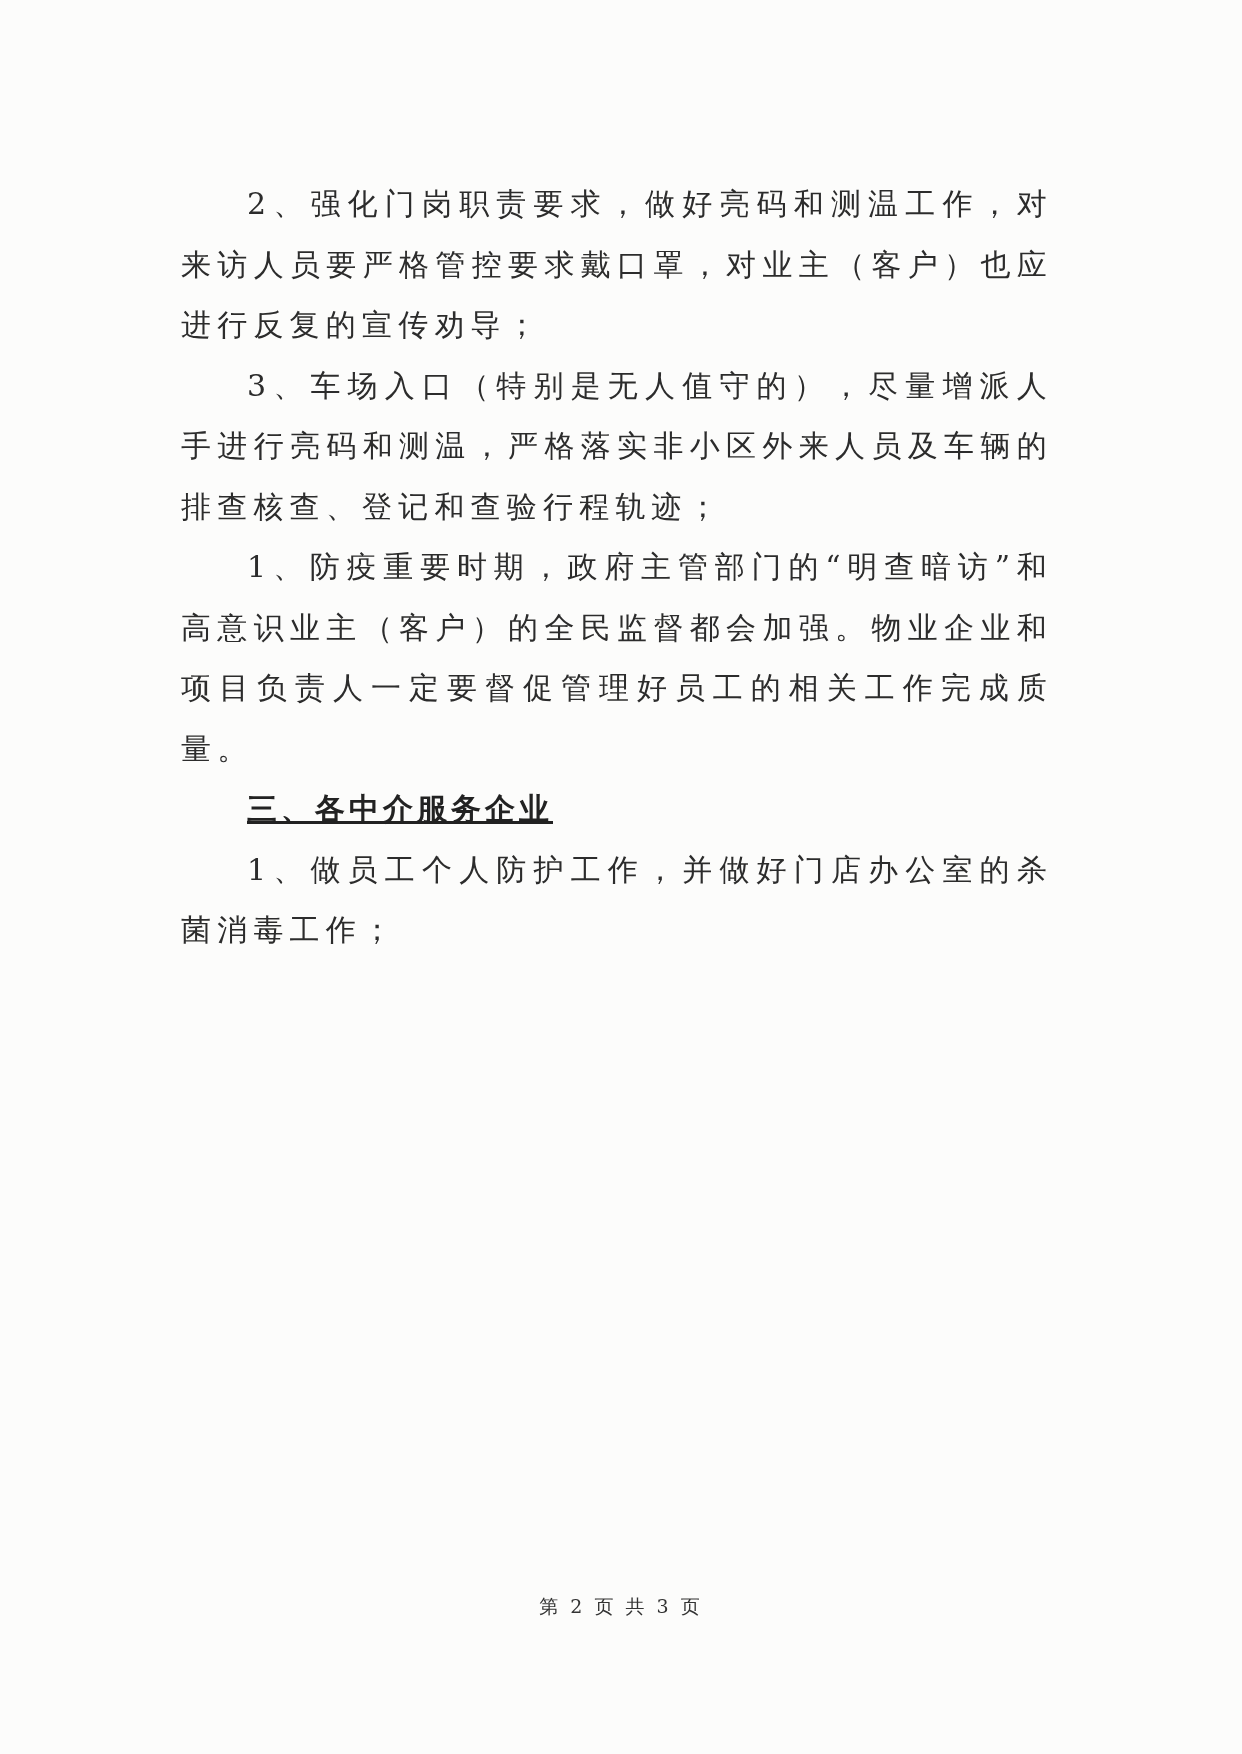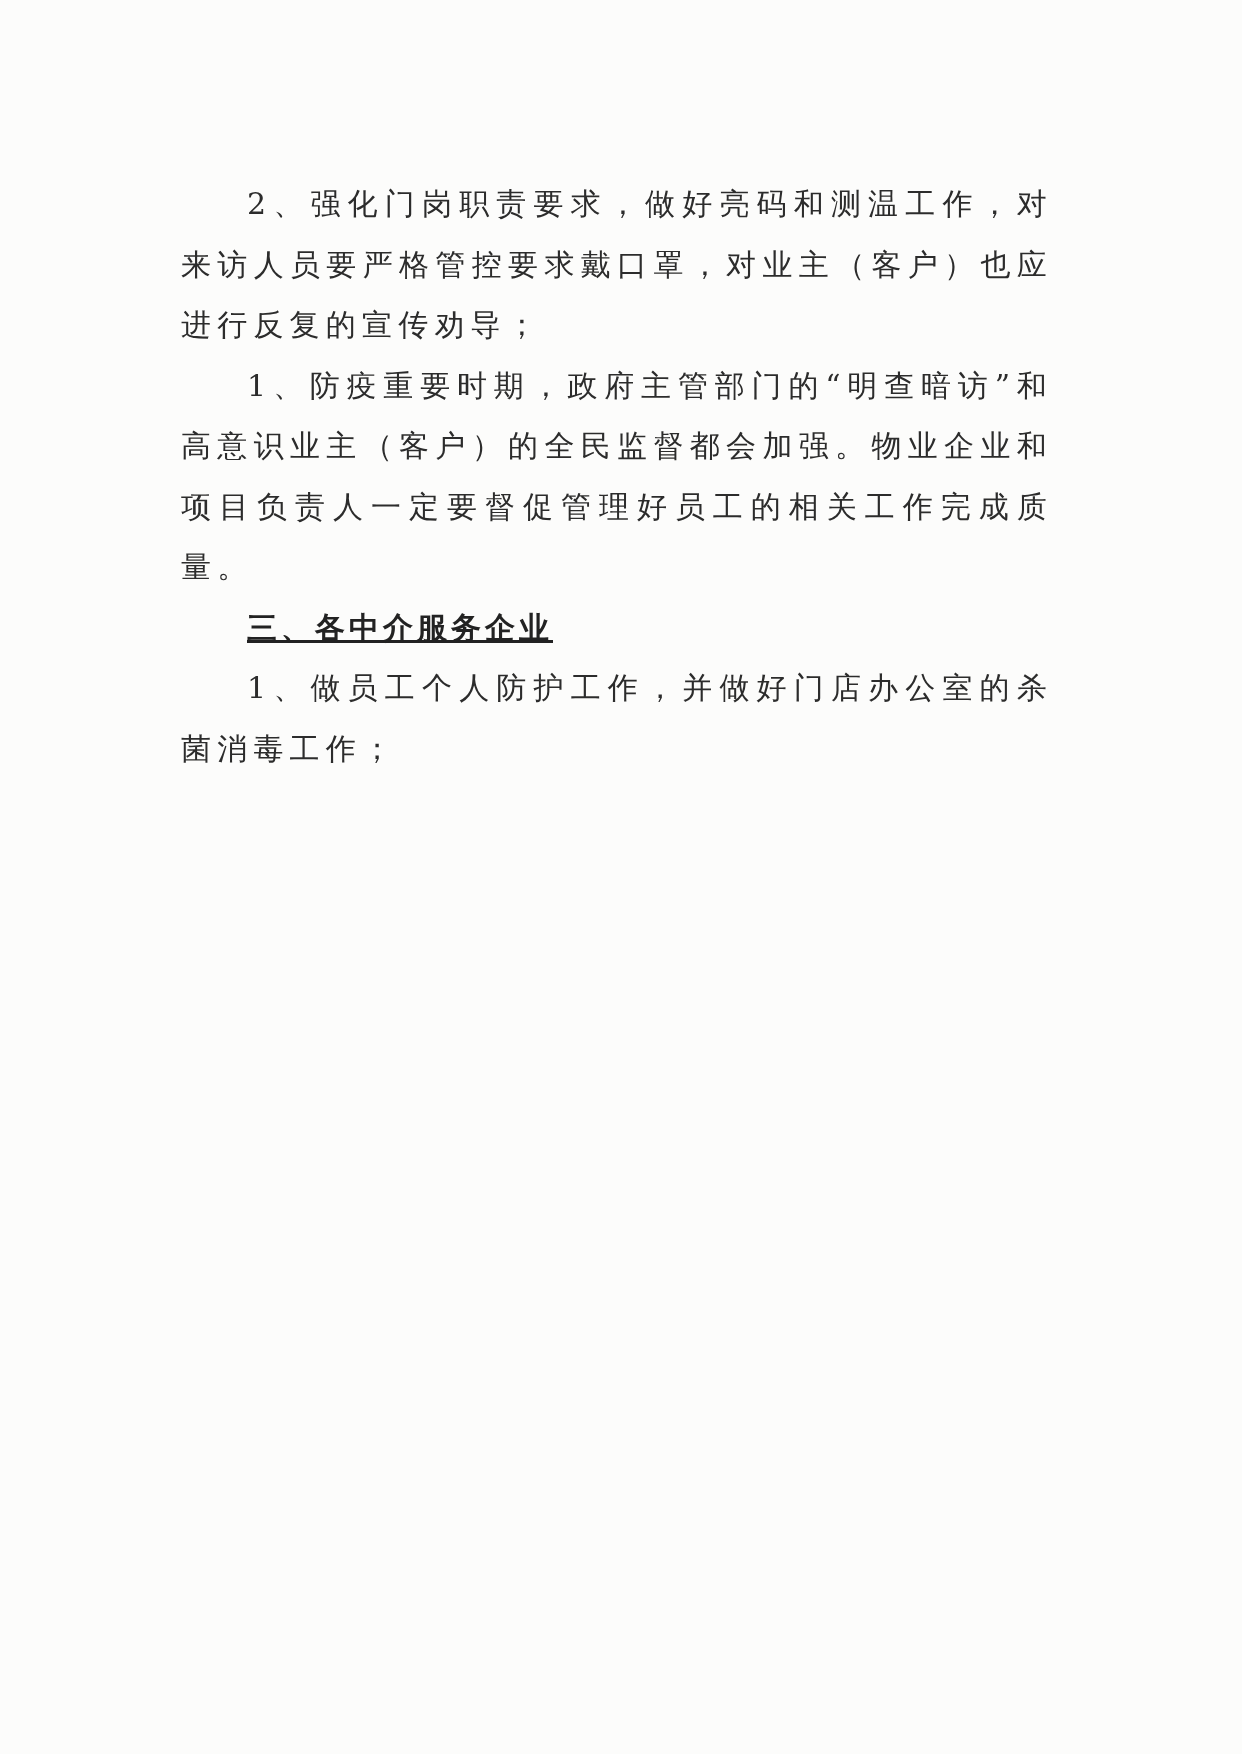--- a/index.html
+++ b/index.html
@@ -56,18 +56,20 @@
       letter-spacing: 3px;
       color: #333;
     }
   </style>
 </head>
 <body>
 
 <div class="page">
   <div class="content">
     <p class="para">2、强化门岗职责要求，做好亮码和测温工作，对来访人员要严格管控要求戴口罩，对业主（客户）也应进行反复的宣传劝导；</p>
+    <p class="para">3、车场入口（特别是无人值守的），尽量增派人手进行亮码和测温，严格落实非小区外来人员及车辆的排查核查、登记和查验行程轨迹；</p>
     <p class="para">1、防疫重要时期，政府主管部门的“明查暗访”和高意识业主（客户）的全民监督都会加强。物业企业和项目负责人一定要督促管理好员工的相关工作完成质量。</p>
     <p class="heading">三、各中介服务企业</p>
     <p class="para">1、做员工个人防护工作，并做好门店办公室的杀菌消毒工作；</p>
   </div>
 
+  <div class="footer">第 2 页 共 3 页</div>
 </div>
 
 </body></html>

